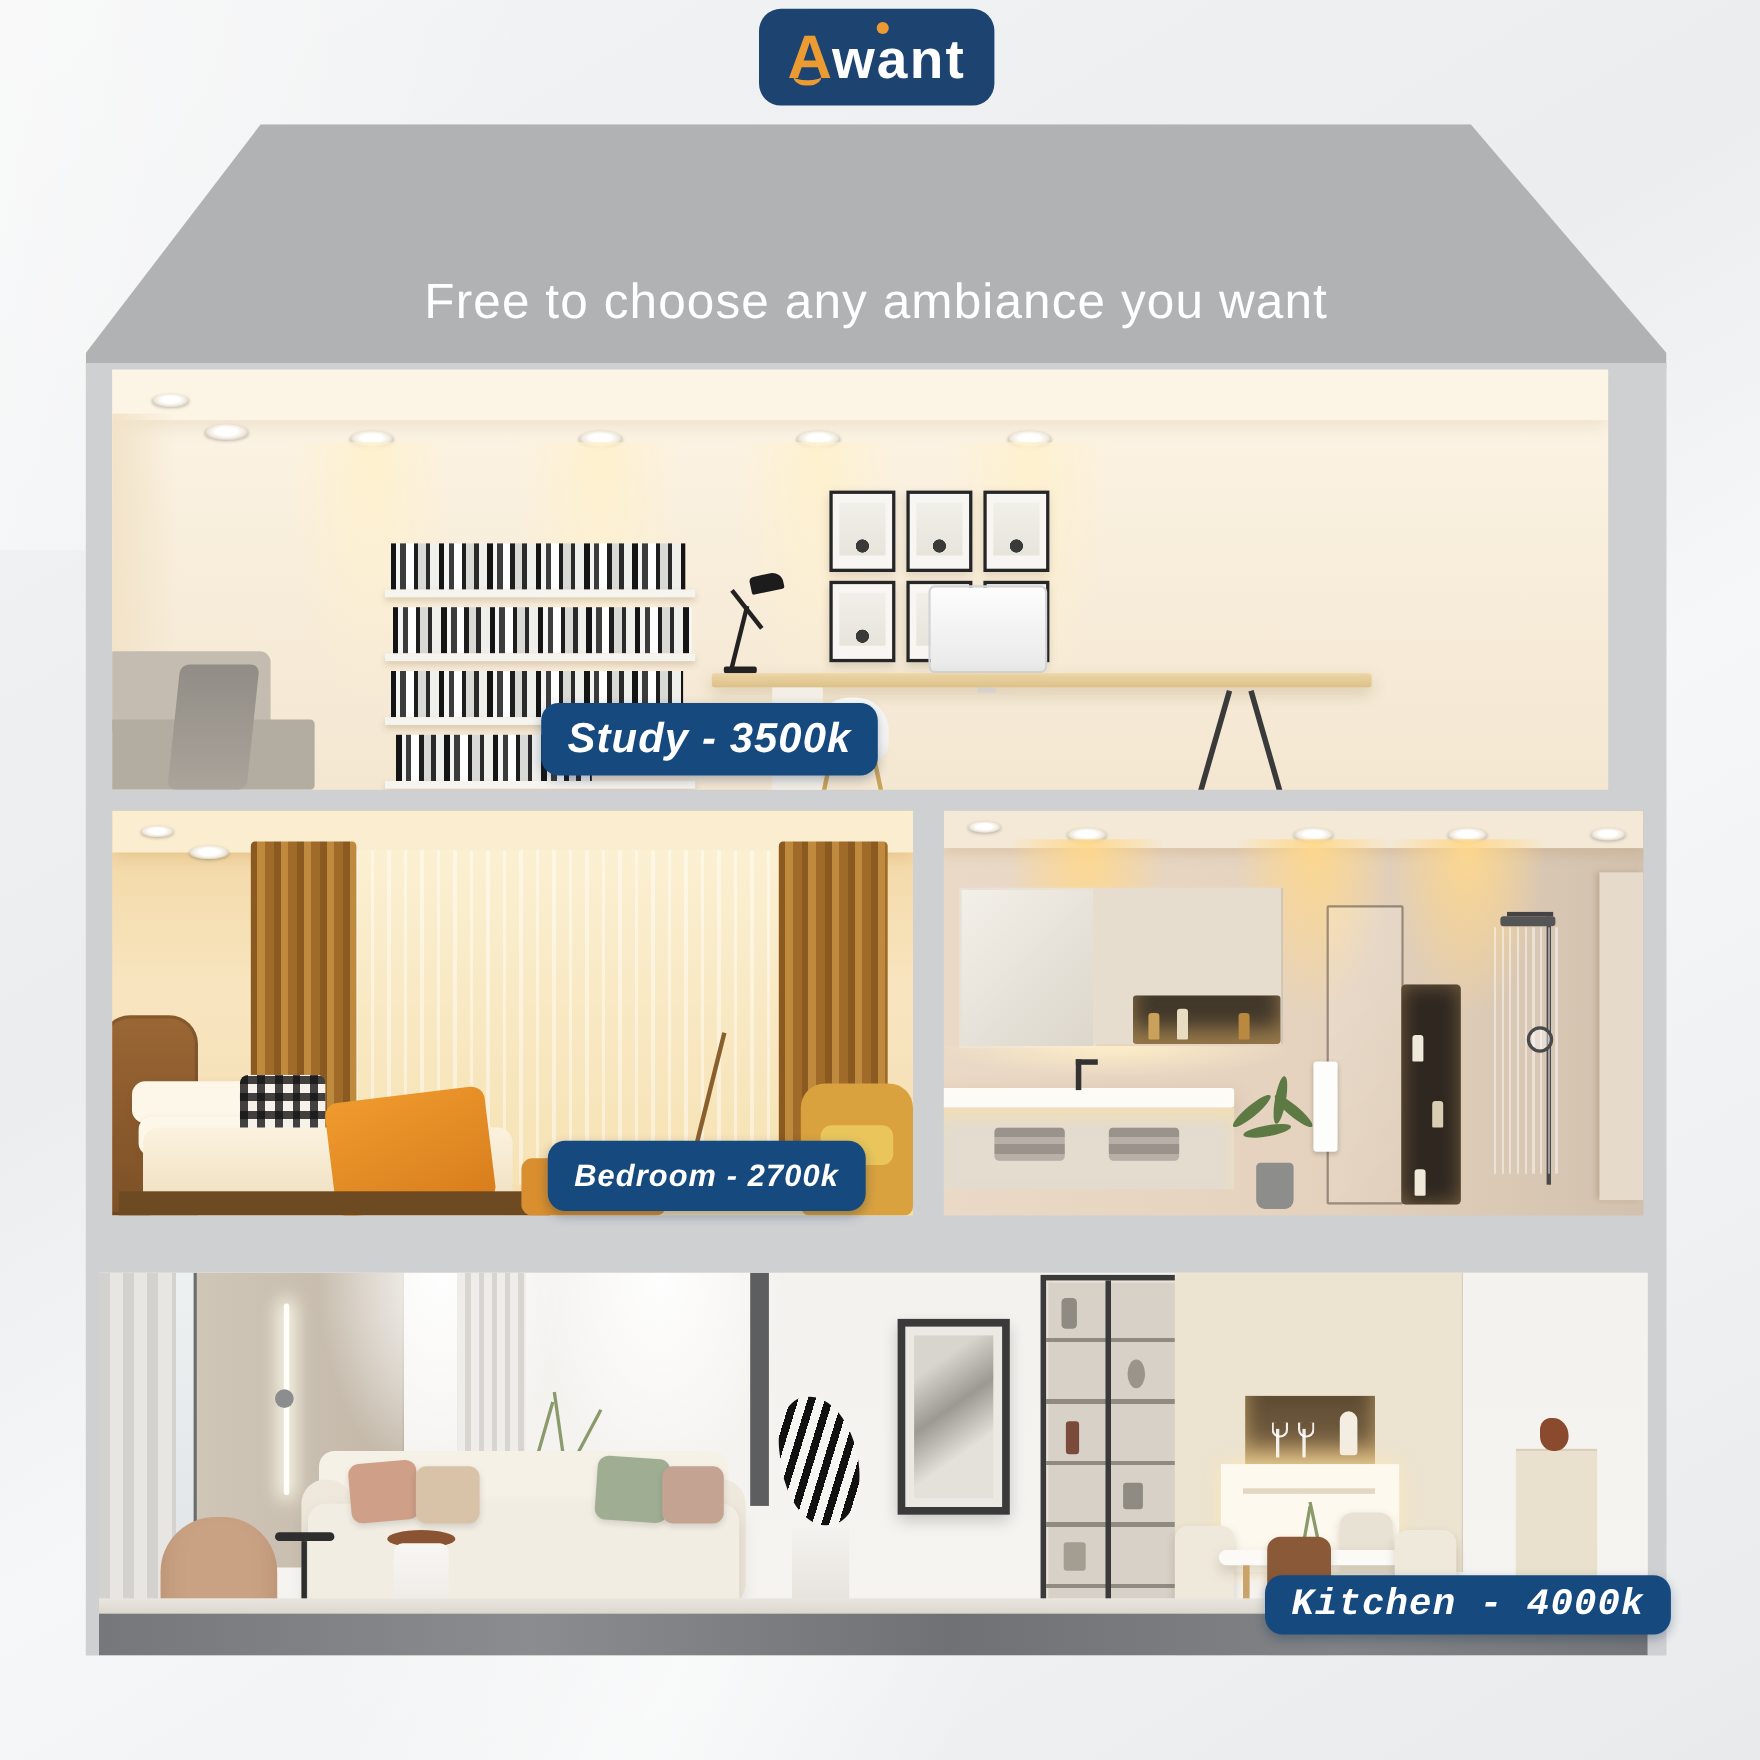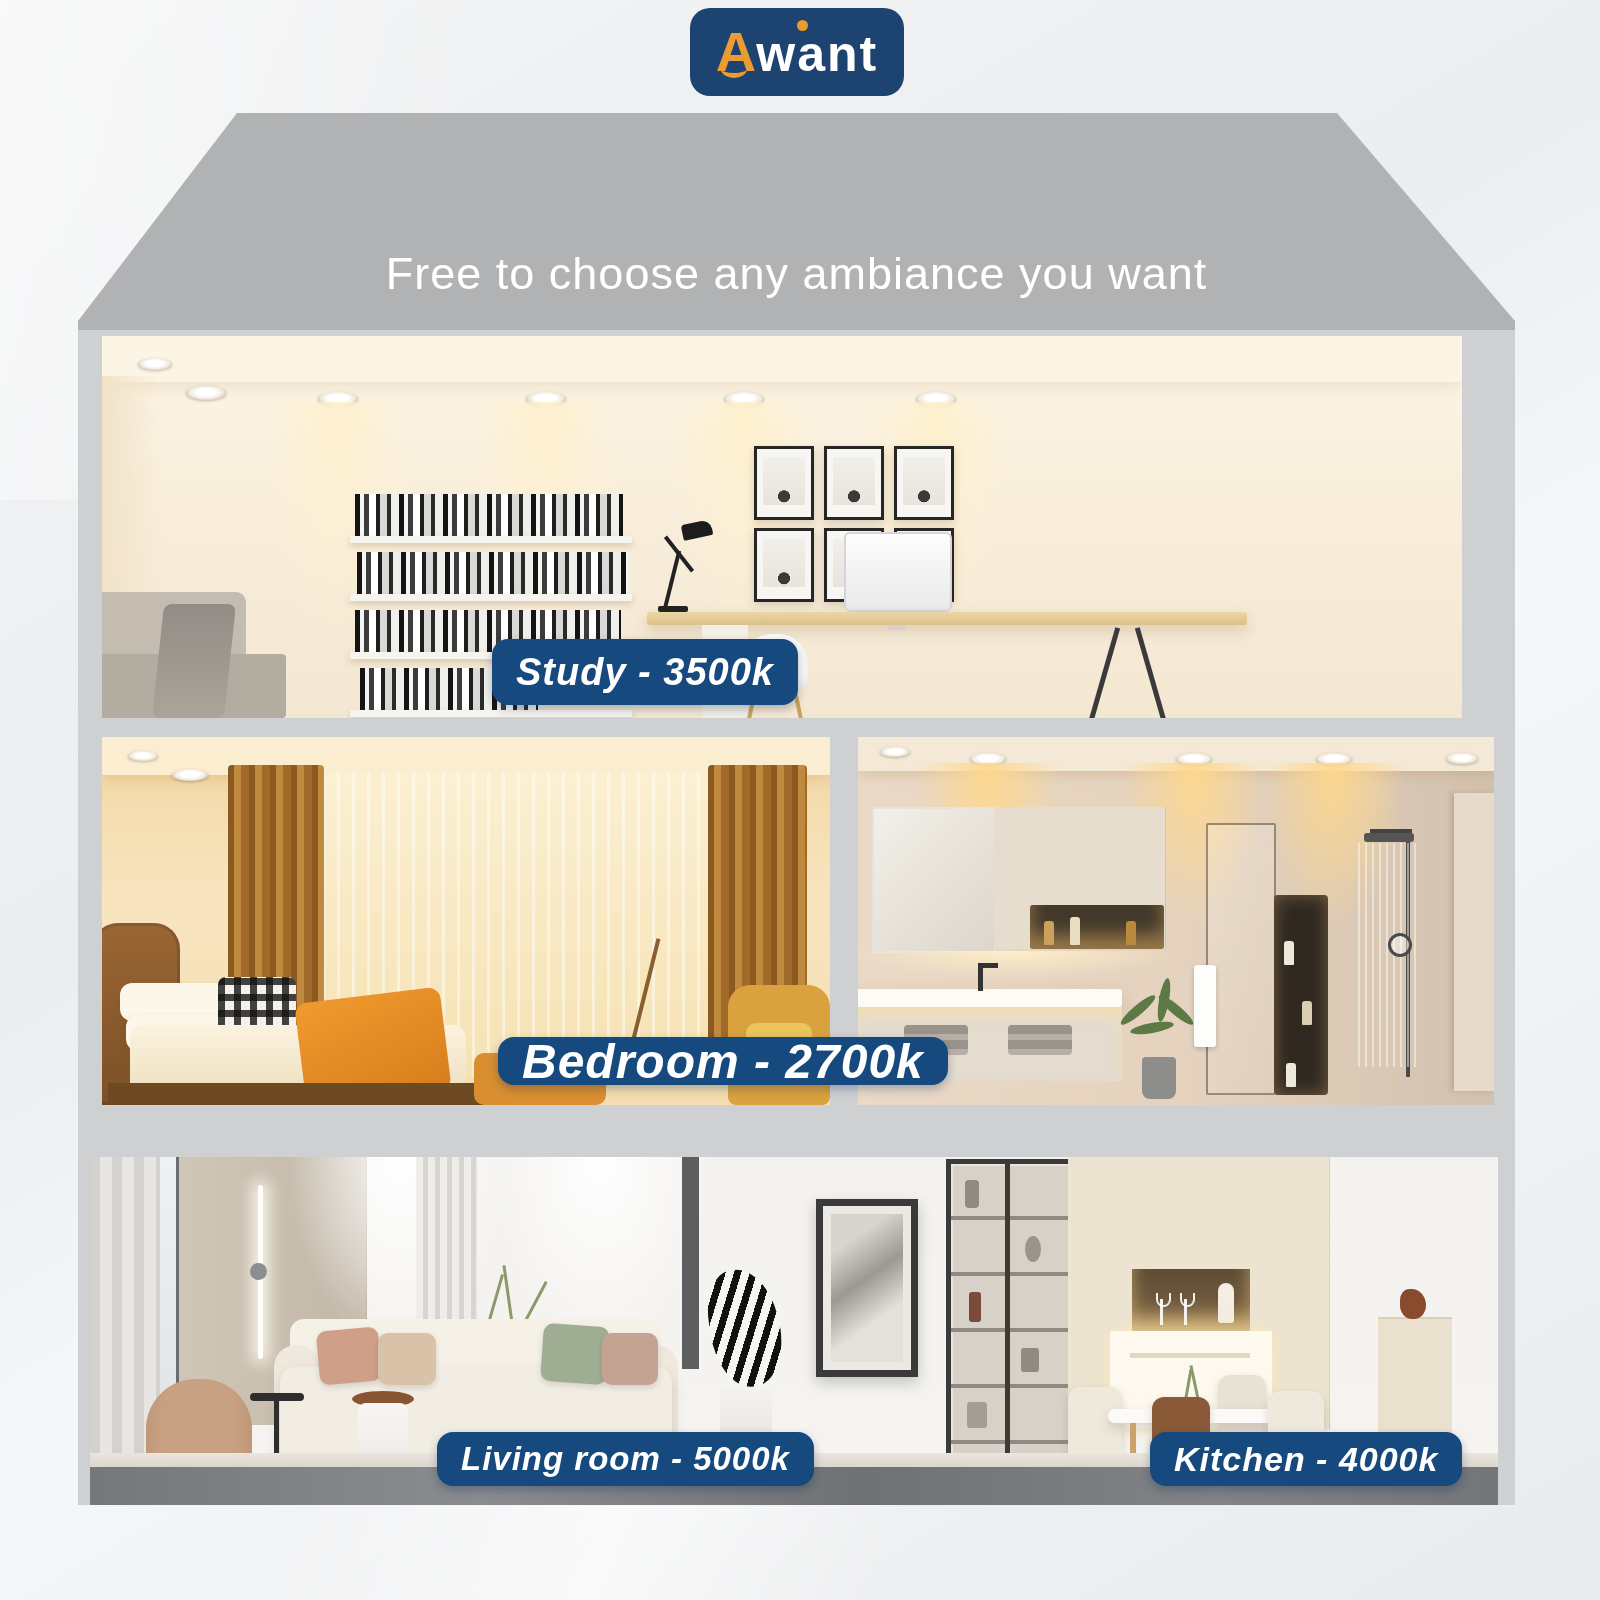--- a/index.html
+++ b/index.html
@@ -403,16 +403,15 @@
     <div class="abs kt-chair" style="left:1178px;top:234px;width:56px;height:108px;background:#efe9dc;"></div>
     <div class="abs kt-side"></div>
     <div class="abs kt-sculpt"></div>
 
     <div class="abs floor-light"></div>
     <div class="abs floor-dark"></div>
   </div>
 
 
   <div class="badge" style="left:492px;top:639px;height:66px;font-size:38px;">Study - 3500k</div>
-  <div class="badge" style="left:498px;top:1037px;height:48px;font-size:48px;">Bedroom - 2700k</div>
-  <div class="badge" style="left:437px;top:1432px;height:54px;font-size:33px;">Living room - 5000k</div>
-  <div class="badge" style="left:1150px;top:1432px;height:54px;font-size:34px;">Kitchen - 4000k</div>
+  <div class="badge" style="left:498px;top:1037px;height:64px;font-size:28px;">Bedroom - 2700k</div>
+  <div class="badge" style="left:1150px;top:1432px;height:54px;font-size:34px;font-family:Liberation Mono, monospace;">Kitchen - 4000k</div>
 </div>
 
 </body></html>

